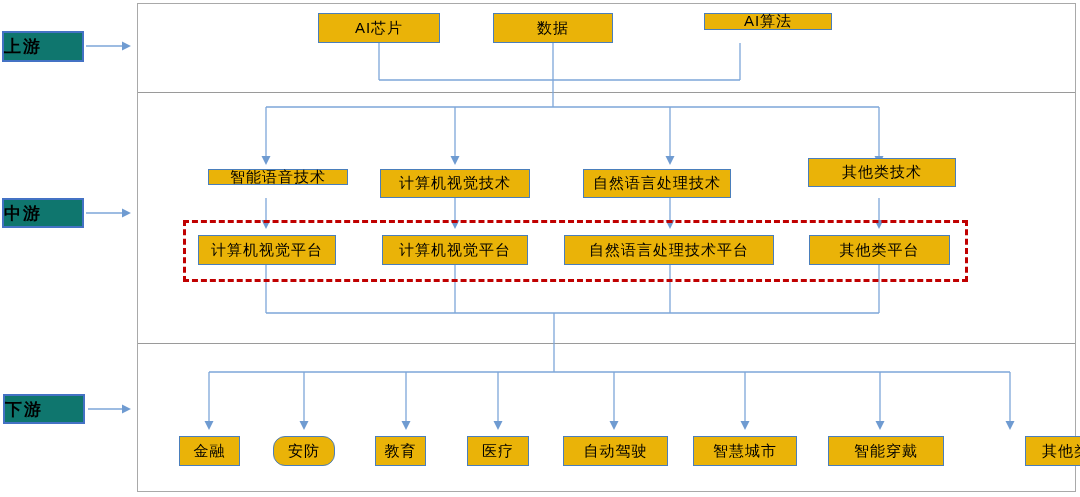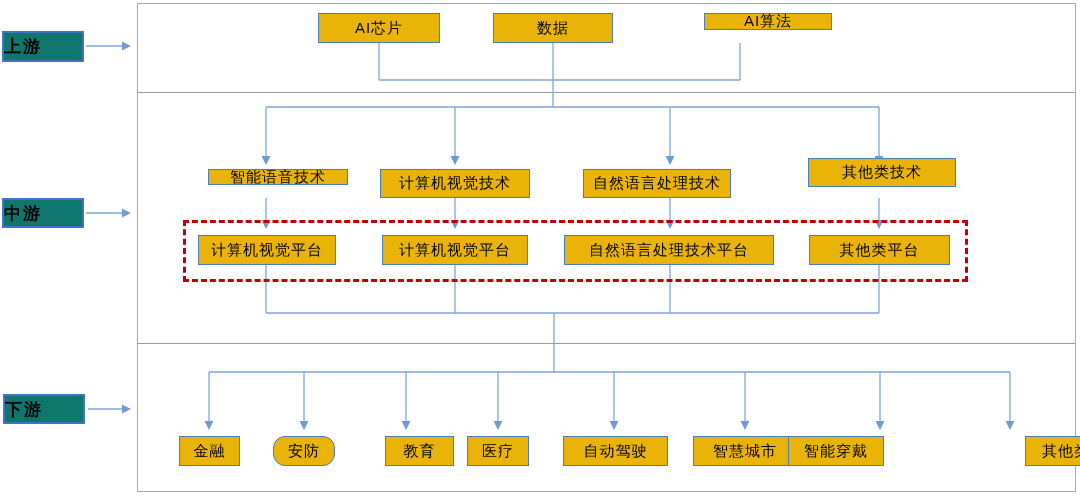--- a/index.html
+++ b/index.html
@@ -30,25 +30,25 @@
   .n-nlp-t{left:583px;top:169px;width:148px;height:29px;}
   .n-other-t{left:808px;top:158px;width:148px;height:29px;}
   
   .n-voice-p{left:198px;top:235px;width:138px;height:30px;}
   .n-cv-p{left:382px;top:235px;width:146px;height:30px;}
   .n-nlp-p{left:564px;top:235px;width:210px;height:30px;}
   .n-other-p{left:809px;top:235px;width:141px;height:30px;}
   
   .n-fin{left:179px;top:436px;width:61px;height:30px;}
   .n-sec{left:273px;top:436px;width:62px;height:30px;border-radius:12px;}
-  .n-edu{left:375px;top:436px;width:69px;height:30px;margin-left:10px;}
+  .n-edu{left:375px;top:436px;width:51px;height:30px;}
   .n-med{left:467px;top:436px;width:62px;height:30px;}
   .n-auto{left:563px;top:436px;width:105px;height:30px;justify-content:center;}
   .n-city{left:693px;top:436px;width:104px;height:30px;}
-  .n-wear{left:788px;top:436px;width:96px;height:30px;}
+  .n-wear{left:828px;top:436px;width:116px;height:30px;}
   .n-other-d{left:1025px;top:436px;width:82px;height:30px;}
   
   .s-up{left:2px;top:31px;width:82px;height:31px;}
   .s-mid{left:2px;top:198px;width:82px;height:30px;}
   .s-down{left:3px;top:394px;width:82px;height:30px;}
 </style>
 </head>
 <body>
 
 <div id="canvas">

